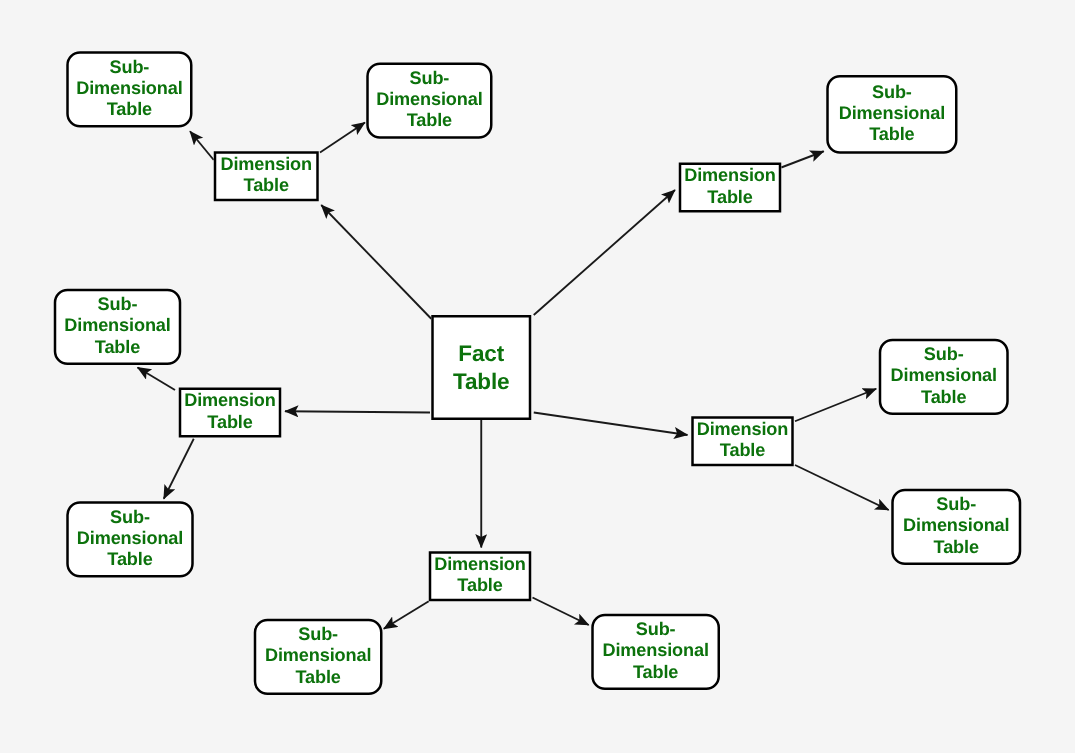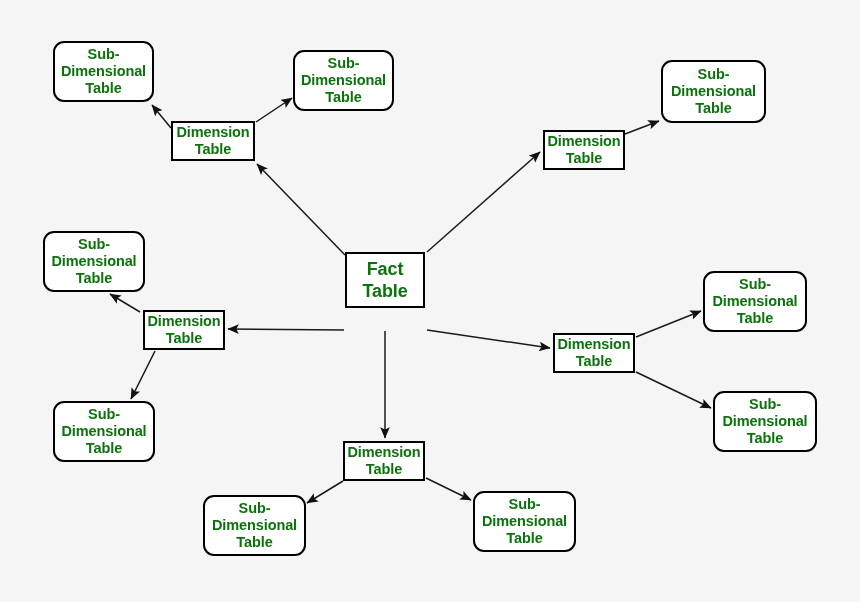--- a/index.html
+++ b/index.html
@@ -85,21 +85,21 @@
         <line x1="140" y1="312" x2="110" y2="294" stroke="#1a1a1a" marker-end="url(#arrowhead)" id="edge-dim-left-to-sub-upper"></line>
         <line x1="155" y1="351" x2="131" y2="399" stroke="#1a1a1a" marker-end="url(#arrowhead)" id="edge-dim-left-to-sub-lower"></line>
         <line x1="636" y1="337" x2="701" y2="311" stroke="#1a1a1a" marker-end="url(#arrowhead)" id="edge-dim-right-to-sub-upper"></line>
         <line x1="636" y1="372" x2="711" y2="408" stroke="#1a1a1a" marker-end="url(#arrowhead)" id="edge-dim-right-to-sub-lower"></line>
         <line x1="343" y1="481" x2="307" y2="503" stroke="#1a1a1a" marker-end="url(#arrowhead)" id="edge-dim-bottom-to-sub-left"></line>
         <line x1="426" y1="478" x2="471" y2="500" stroke="#1a1a1a" marker-end="url(#arrowhead)" id="edge-dim-bottom-to-sub-right"></line>
       </g>
   </svg>
 
   <div id="nodes-layer">
-    <div class="node node-fact" id="node-fact" style="left: 345px; top: 252px; width: 80px; height: 56px; background: rgb(255, 255, 255); border-color: rgb(0, 0, 0); color: rgb(12, 114, 12);">
+    <div class="node node-fact" id="node-fact" style="left: 345px; top: 252px; width: 80px; height: 84px; background: rgb(255, 255, 255); border-color: rgb(0, 0, 0); color: rgb(12, 114, 12);">
       <span class="node-label">Fact
 Table</span>
     </div>
   <div class="node node-dimension" id="node-dim-top-left" style="left: 171px; top: 121px; width: 84px; height: 40px; background: rgb(255, 255, 255); border-color: rgb(0, 0, 0); color: rgb(12, 114, 12);">
         <span class="node-label">Dimension
 Table</span>
       </div>
       <div class="node node-dimension" id="node-dim-top-right" style="left: 543px; top: 130px; width: 82px; height: 40px; background: rgb(255, 255, 255); border-color: rgb(0, 0, 0); color: rgb(12, 114, 12);">
         <span class="node-label">Dimension
 Table</span>

